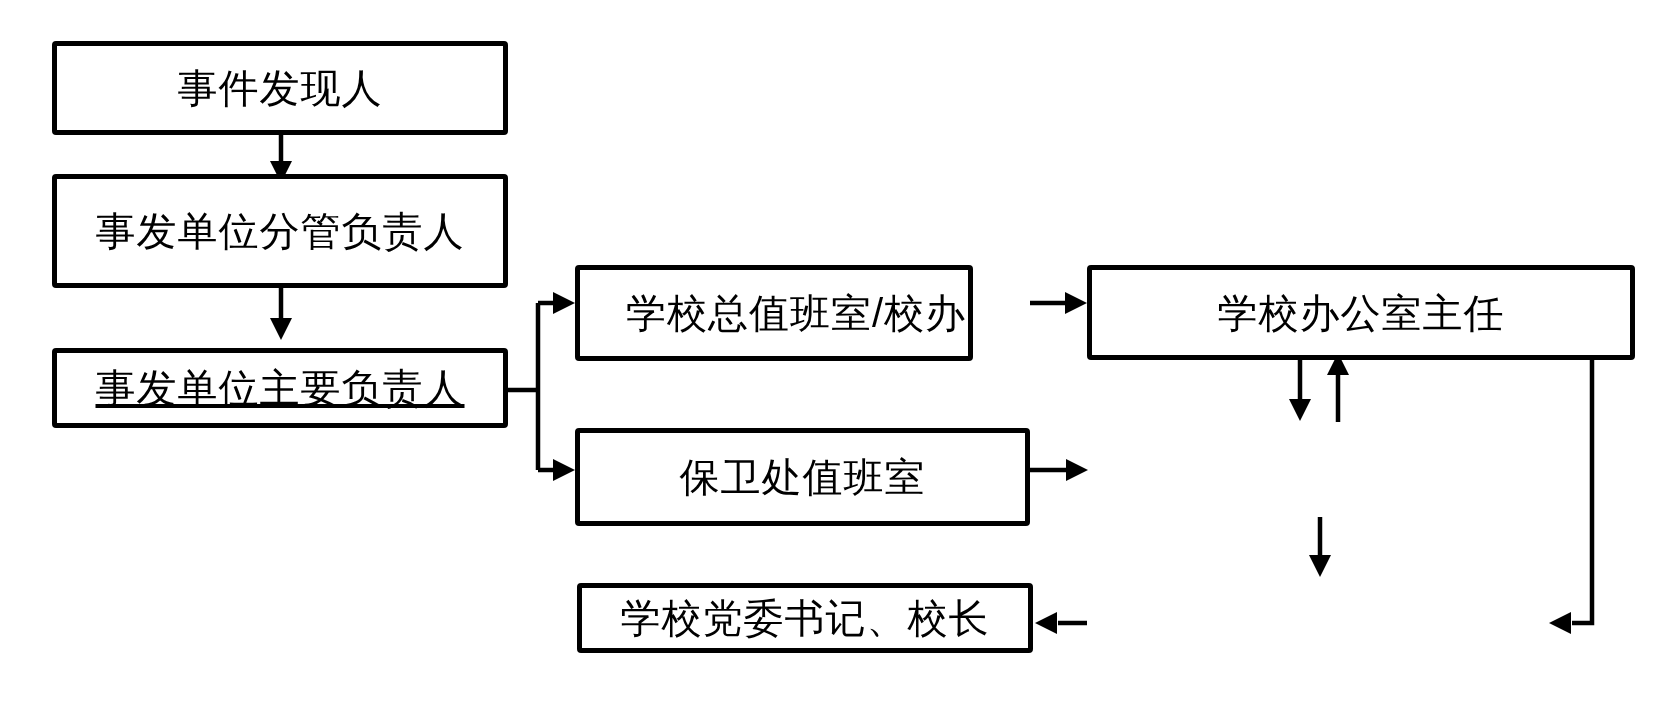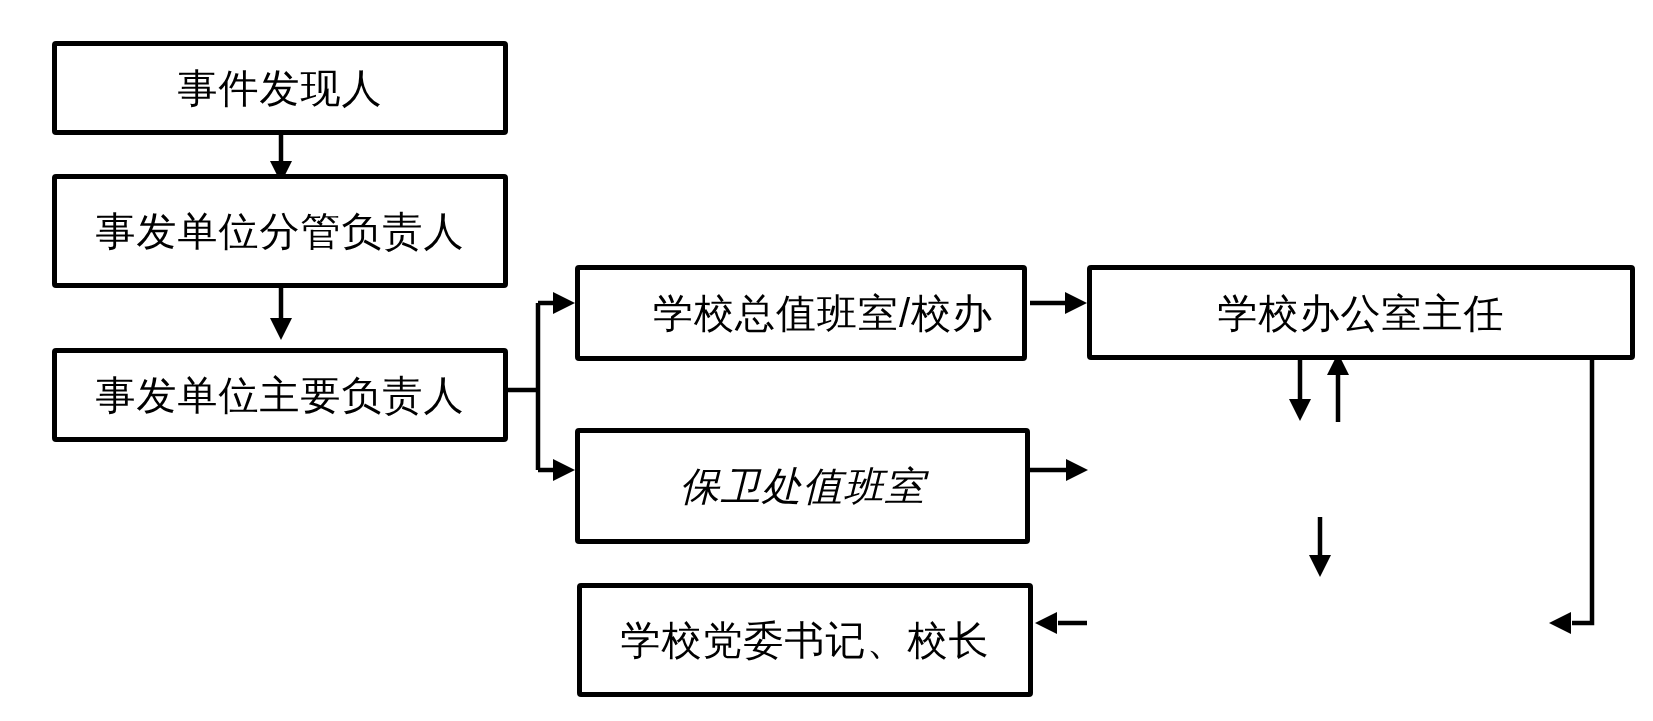--- a/index.html
+++ b/index.html
@@ -112,35 +112,35 @@
   </svg>
 
   <div class="node" style="left:52px; top:33px; width:456px; height:94px;">
     <span class="node-label">事件发现人</span>
   </div>
 
   <div class="node" style="left:52px; top:166px; width:456px; height:114px;">
     <span class="node-label">事发单位分管负责人</span>
   </div>
 
-  <div class="node" style="left:52px; top:340px; width:456px; height:94px;">
+  <div class="node" style="left:52px; top:340px; width:456px; height:80px;text-decoration:underline;">
     <span class="node-label">事发单位主要负责人</span>
   </div>
 
-  <div class="node" style="left:575px; top:257px; width:452px; height:96px;padding-left:44px;">
+  <div class="node" style="left:575px; top:257px; width:398px; height:96px;padding-left:44px;">
     <span class="node-label">学校总值班室/校办</span>
   </div>
 
   <div class="node" style="left:1087px; top:257px; width:548px; height:95px;">
     <span class="node-label">学校办公室主任</span>
   </div>
 
-  <div class="node" style="left:575px; top:420px; width:455px; height:116px;font-style:italic;">
+  <div class="node" style="left:575px; top:420px; width:455px; height:98px;">
     <span class="node-label">保卫处值班室</span>
   </div>
 
 
 
-  <div class="node" style="left:577px; top:575px; width:456px; height:114px;">
+  <div class="node" style="left:577px; top:575px; width:456px; height:70px;">
     <span class="node-label">学校党委书记、校长</span>
   </div>
 
 </div>
 
 </body></html>

